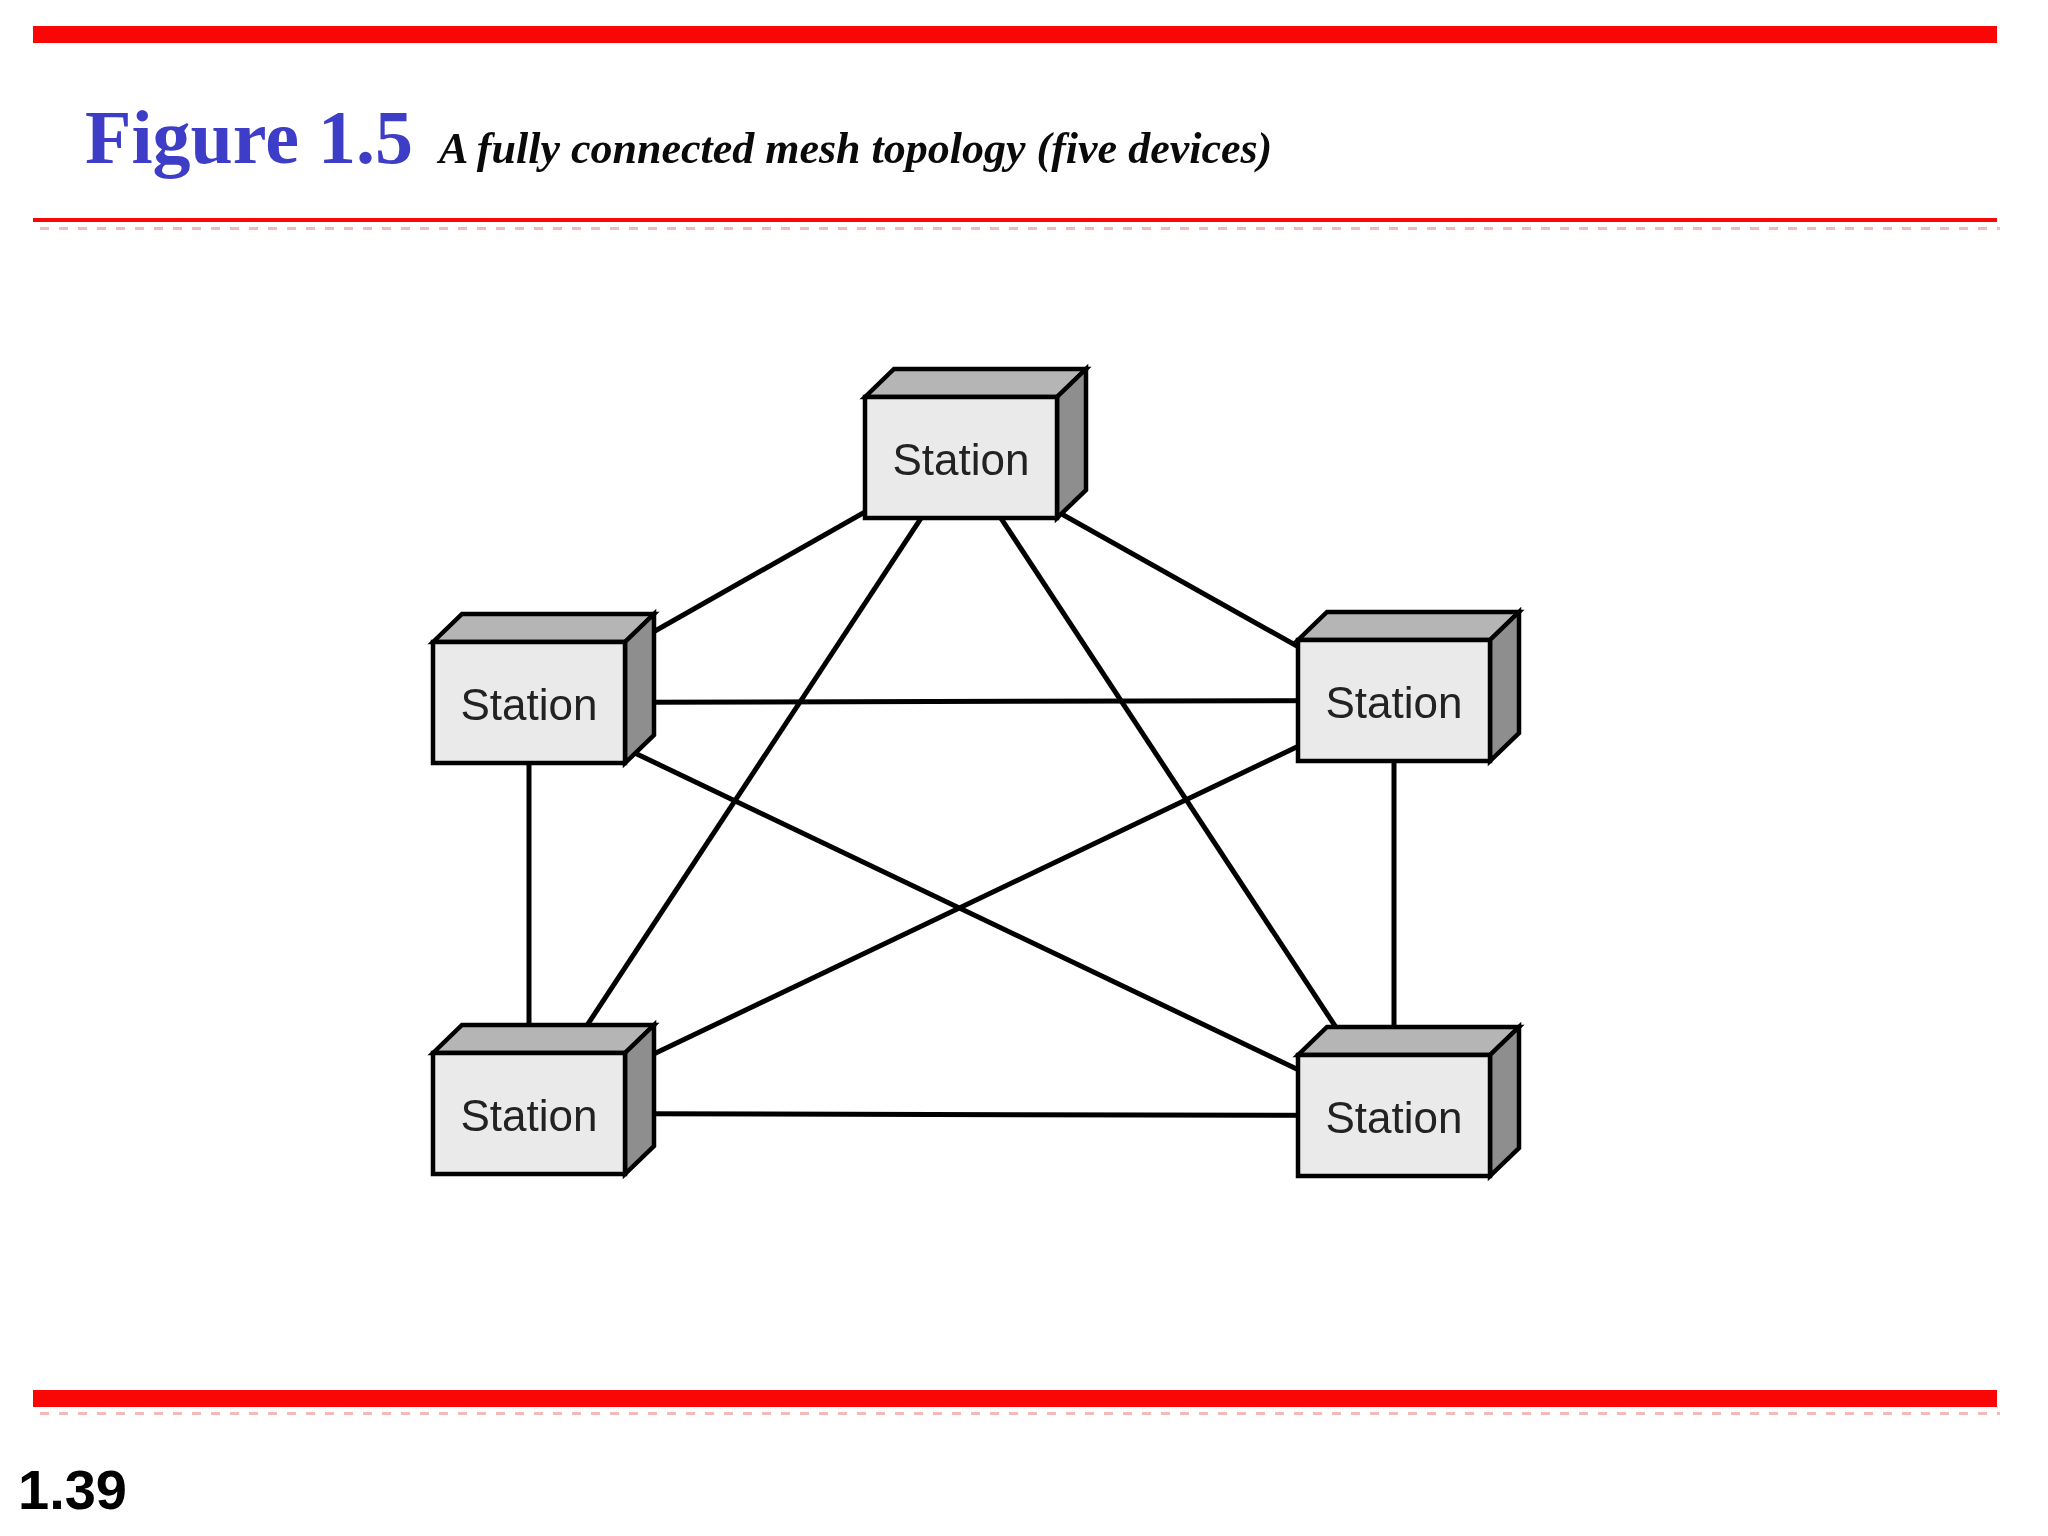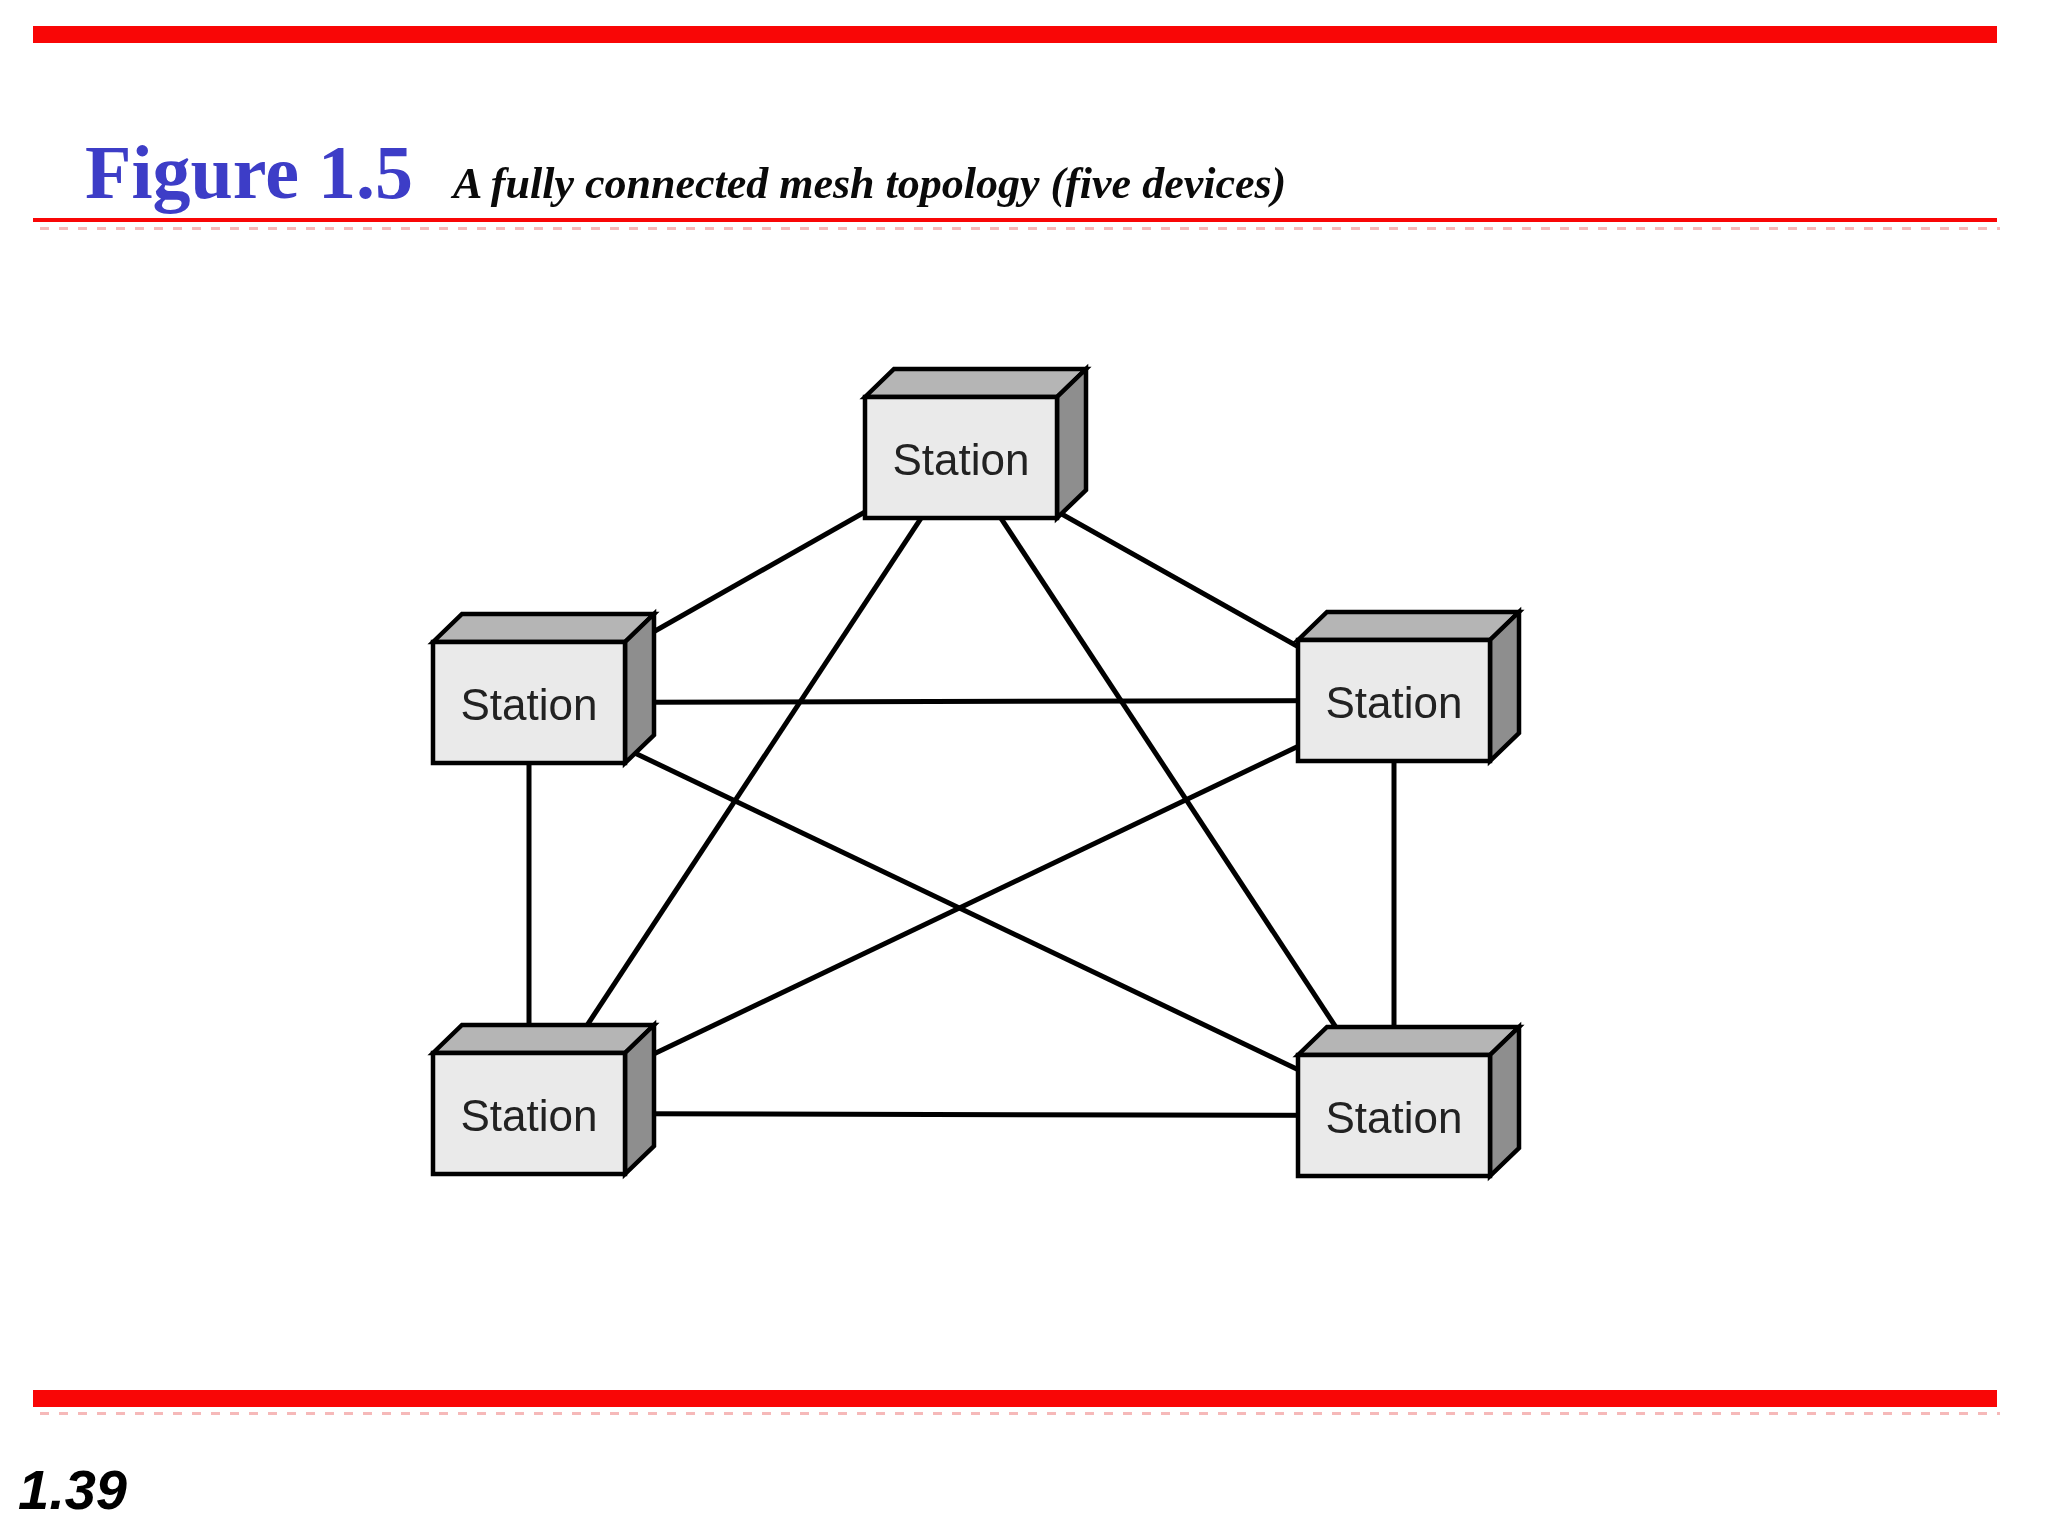--- a/index.html
+++ b/index.html
@@ -21,44 +21,42 @@
     background:#f90606;top:218px;
   }
   .dash-shadow{
     position:absolute;left:40px;width:1960px;height:3px;
     background:repeating-linear-gradient(90deg,#f6b9b9 0 9px,transparent 9px 19px);
   }
   #underline-shadow{top:227px;}
   #bottom-bar-shadow{top:1412px;}
   .title-row{
     position:absolute;left:85px;top:99px;
-    display:flex;align-items:baseline;gap:40px;
+    display:flex;align-items:baseline;gap:26px;
     white-space:nowrap;
-    margin-top:35px;
   }
   .figure-label{
     font-family:"Liberation Serif", serif;
     font-weight:bold;
     font-size:76px;line-height:1;
     color:#3d3dc7;
   }
   .figure-caption{
     font-family:"Liberation Serif", serif;
     font-weight:bold;font-style:italic;
     font-size:44px;line-height:1;
     color:#0a0a0a;
   }
   #diagram-svg{
     position:absolute;left:0;top:0;width:2048px;height:1536px;
   }
   .page-number{
     position:absolute;left:18px;top:1462px;
     font-weight:bold;font-size:56px;line-height:1;
     color:#000000;
-    font-style:italic;
   }
 </style>
 </head>
 <body>
 
 <div id="top-bar" class="accent-bar" style="background: rgb(249, 6, 6);"></div>
 
 <div class="title-row">
   <span class="figure-label" style="color: rgb(61, 61, 199);">Figure 1.5</span>
   <span class="figure-caption">A fully connected mesh topology (five devices)</span>

